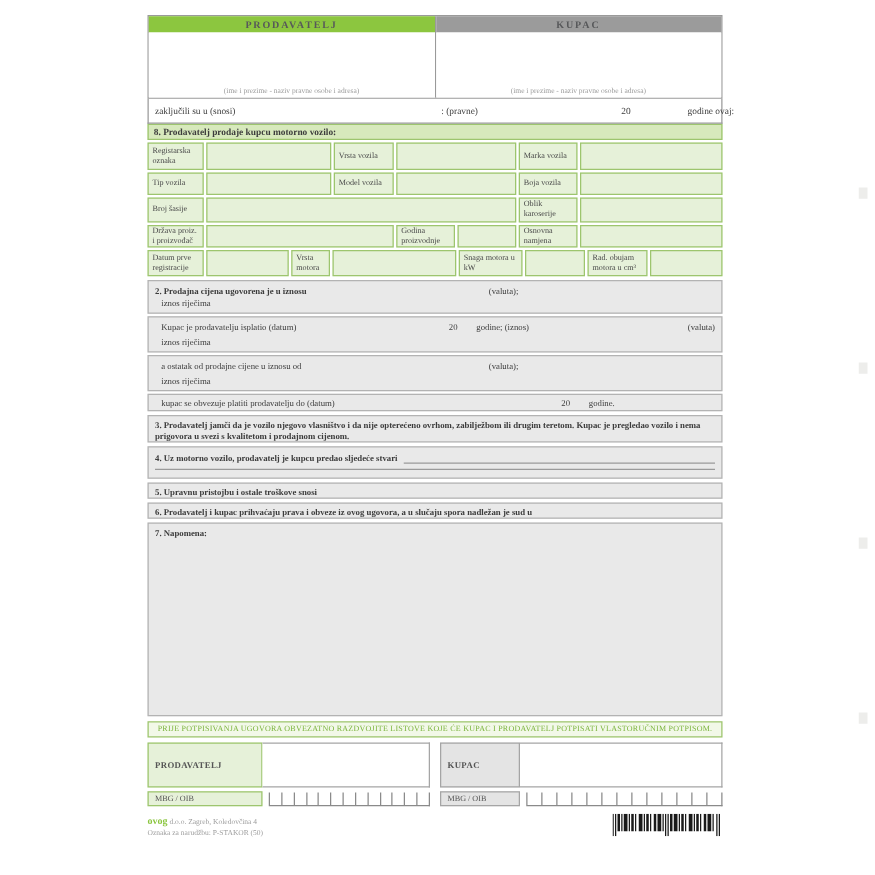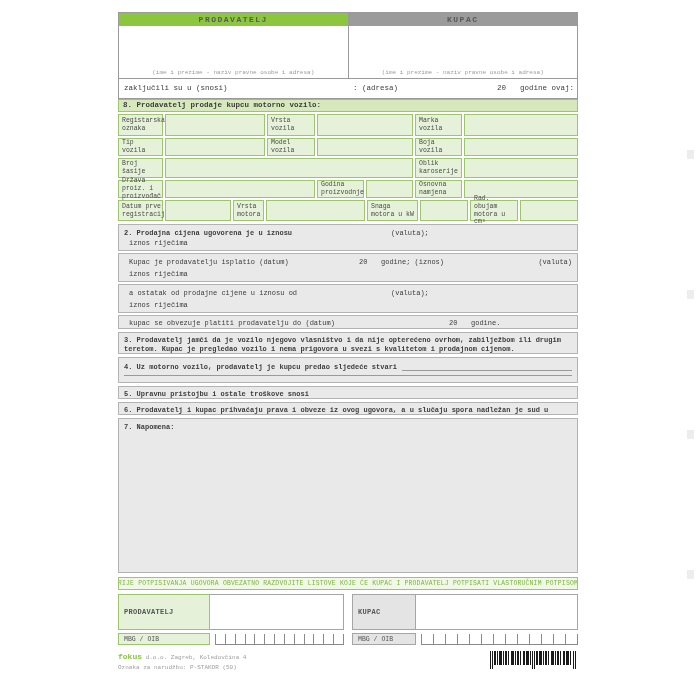--- a/index.html
+++ b/index.html
@@ -1,17 +1,17 @@
 <!DOCTYPE html>
 <html><head>
 <meta charset="utf-8">
 <style>
   html,body{margin:0;padding:0;background:#ffffff;}
   .paper{position:relative;width:700px;height:700px;background:#ffffff;overflow:hidden;
-         font-family:Liberation Mono, monospace;color:#3c3c3c;}
+         font-family:Liberation Serif, serif;color:#3c3c3c;}
   .form{position:absolute;left:118px;top:12px;width:460px;}
 
   
   .party-row{display:flex;border:1px solid #9a9a9a;}
   .party{width:50%;position:relative;}
   .party + .party{border-left:1px solid #9a9a9a;}
   .party-bar{height:13px;display:flex;align-items:center;justify-content:center;
              font-size:8px;font-weight:bold;letter-spacing:1.5px;color:#57585a;}
   .party-bar.green{background:#8cc63f;}
   .party-bar.gray{background:#9b9b9b;}
@@ -101,23 +101,23 @@
       <div class="party">
         <div class="party-bar gray">KUPAC</div>
         <div class="party-box">
           <div class="party-cap">(ime i prezime - naziv pravne osobe i adresa)</div>
         </div>
       </div>
     </div>
 
     <div class="concluded">
       <span style="left:5px">zaključili su u (snosi)</span>
-      <span style="left:234px">: (adresa)</span>
+      <span style="left:234px">: (pravne)</span>
       <span style="left:378px">20</span>
-      <span style="left:401px">godine ovaj:</span>
+      <span style="left:431px">godine ovaj:</span>
     </div>
 
 
     <div class="s1-header">8. Prodavatelj prodaje kupcu motorno vozilo:</div>
 
     <div class="s1-row">
       <div class="cell h22" style="width:45px">Registarska oznaka</div>
       <div class="cell h22" style="width:100px"></div>
       <div class="cell h22" style="width:48px">Vrsta vozila</div>
       <div class="cell h22" style="width:96px"></div>
@@ -256,21 +256,21 @@
               <i></i>
               <i></i>
               <i></i>
           </div>
         </div>
       </div>
     </div>
 
     <div class="footer">
       <div class="foot-left">
-        <div><span class="brand">fokus</span>
+        <div><span class="brand">ovog</span>
           <span>d.o.o. Zagreb, Koledovčina 4</span></div>
         <div>Oznaka za narudžbu: P-STAKOR (50)</div>
       </div>
       <div class="barcode">
         <svg width="88" height="18">
           <g fill="#1a1a1a">
             <rect x="0" y="0" width="1" height="18"></rect>
               <rect x="2" y="0" width="1" height="18"></rect>
             <rect x="4" y="0" width="2" height="14"></rect>
               <rect x="7" y="0" width="1" height="14"></rect>

